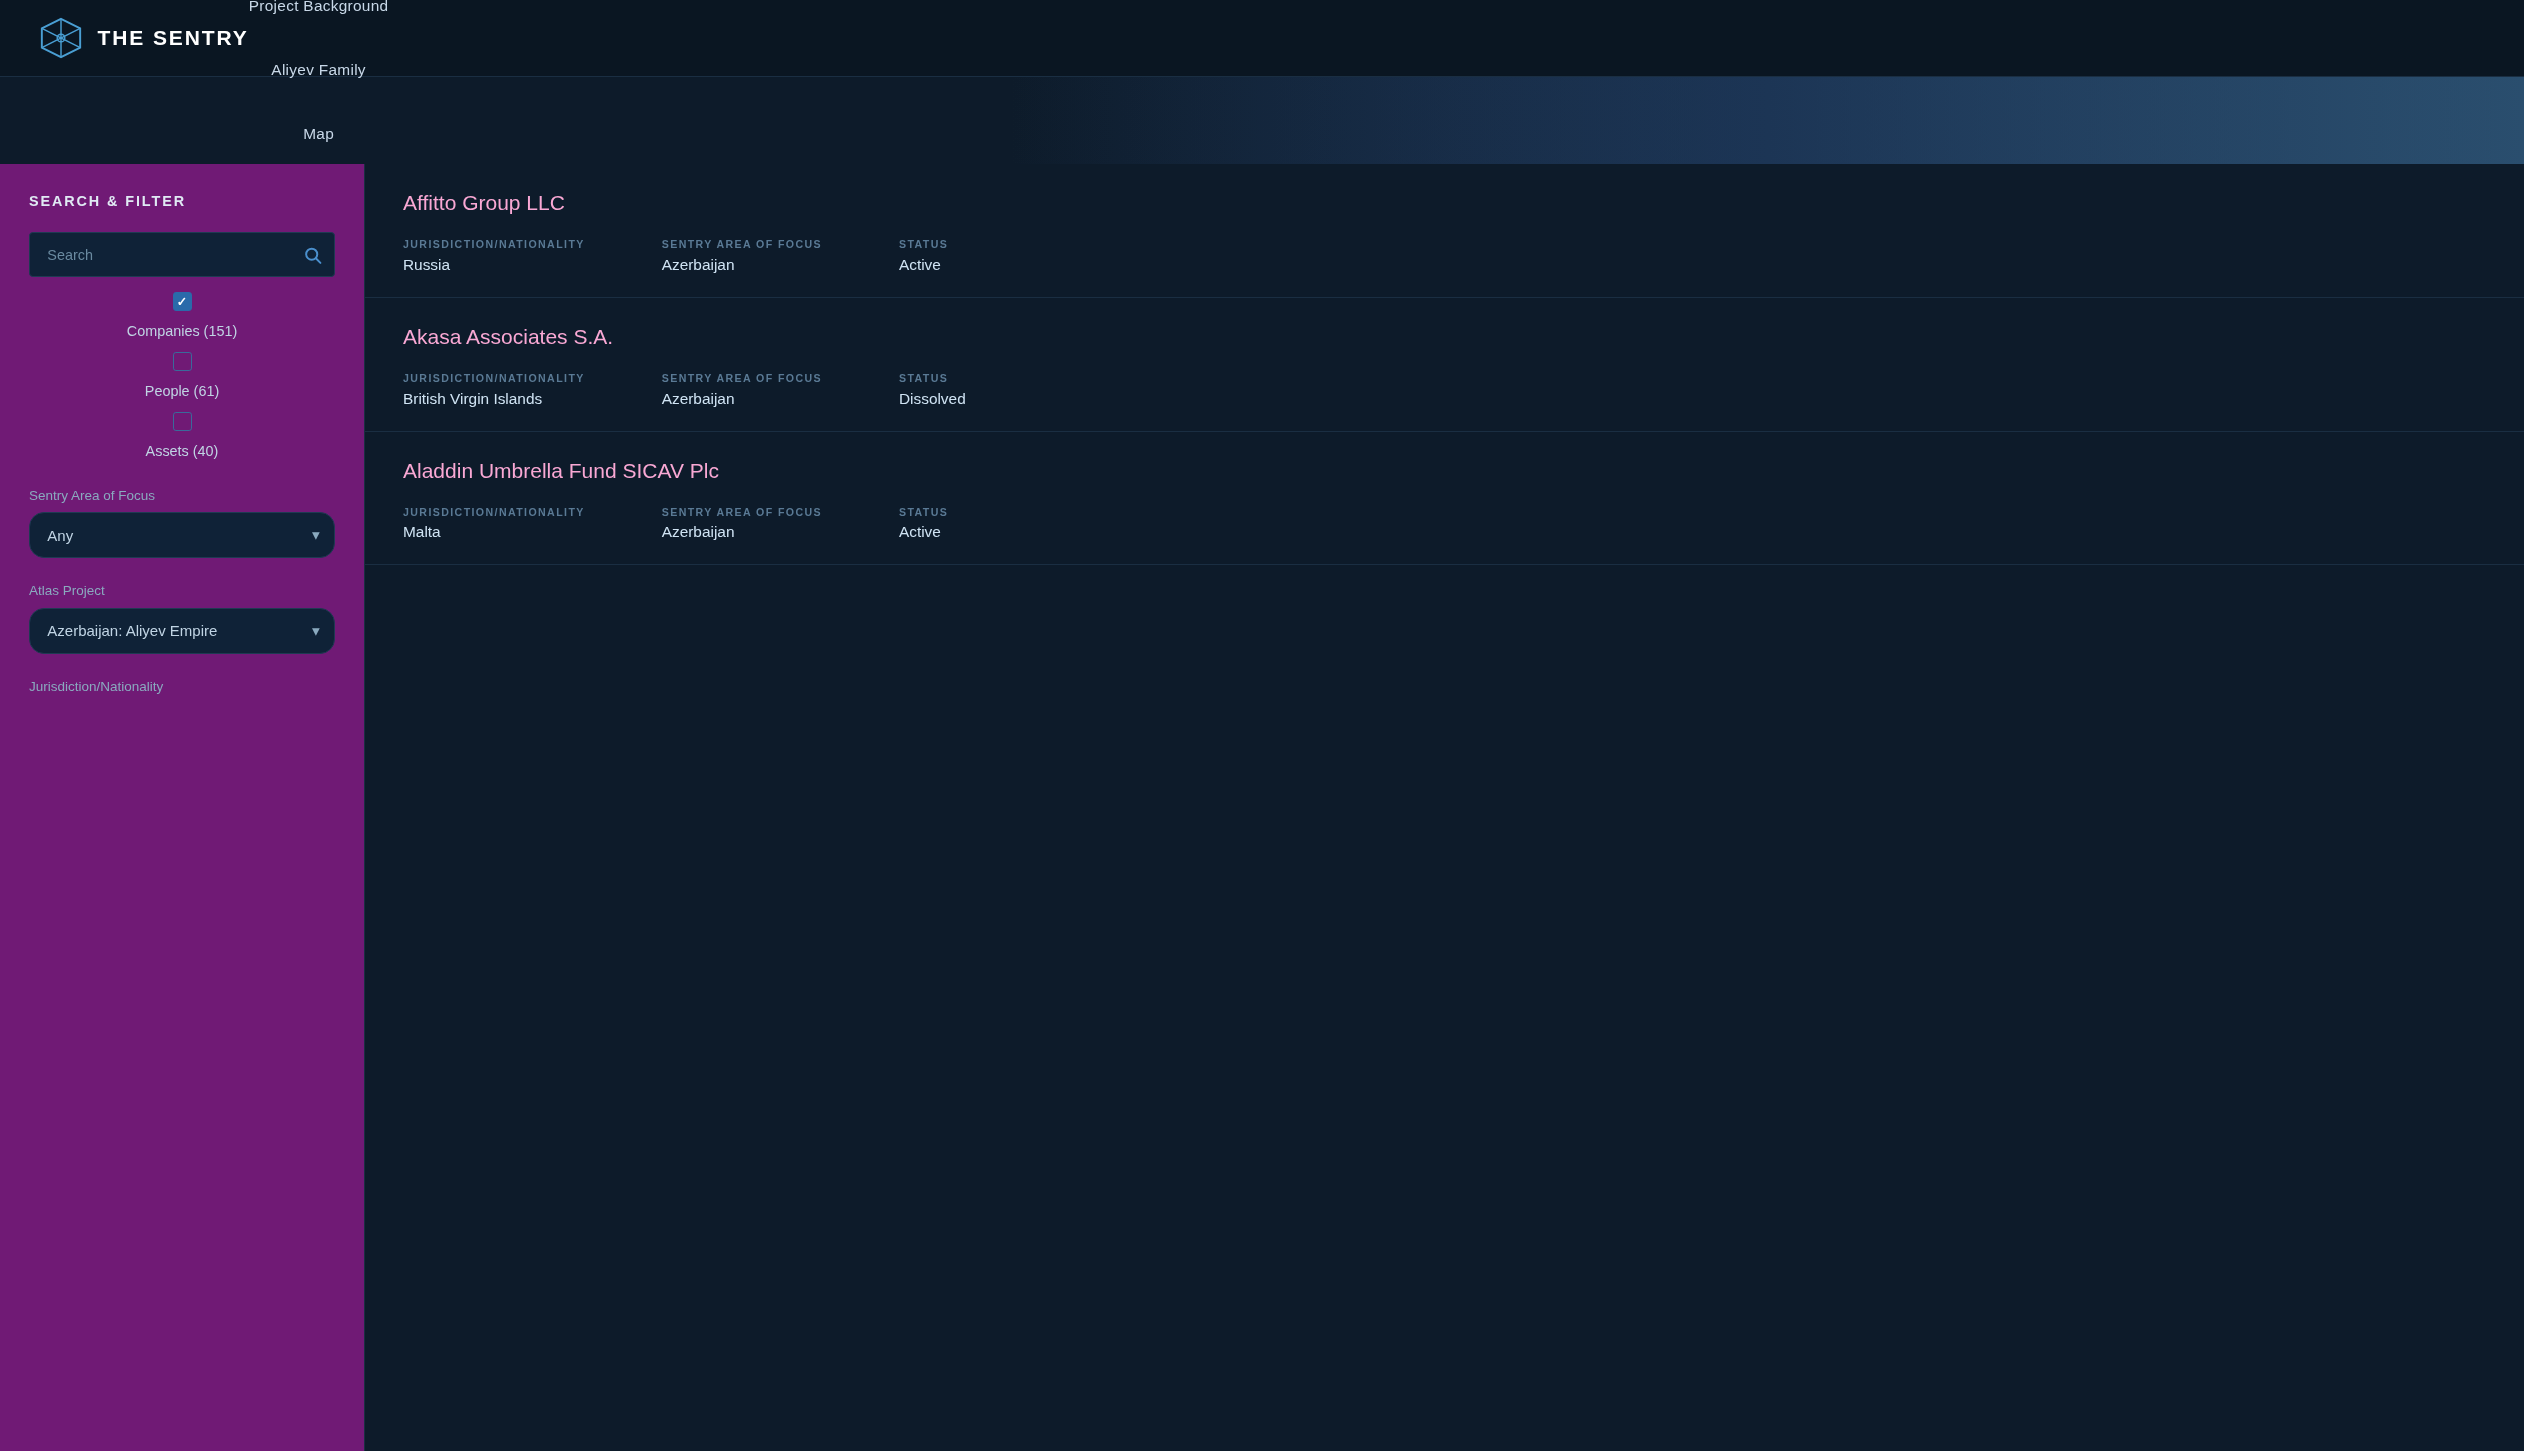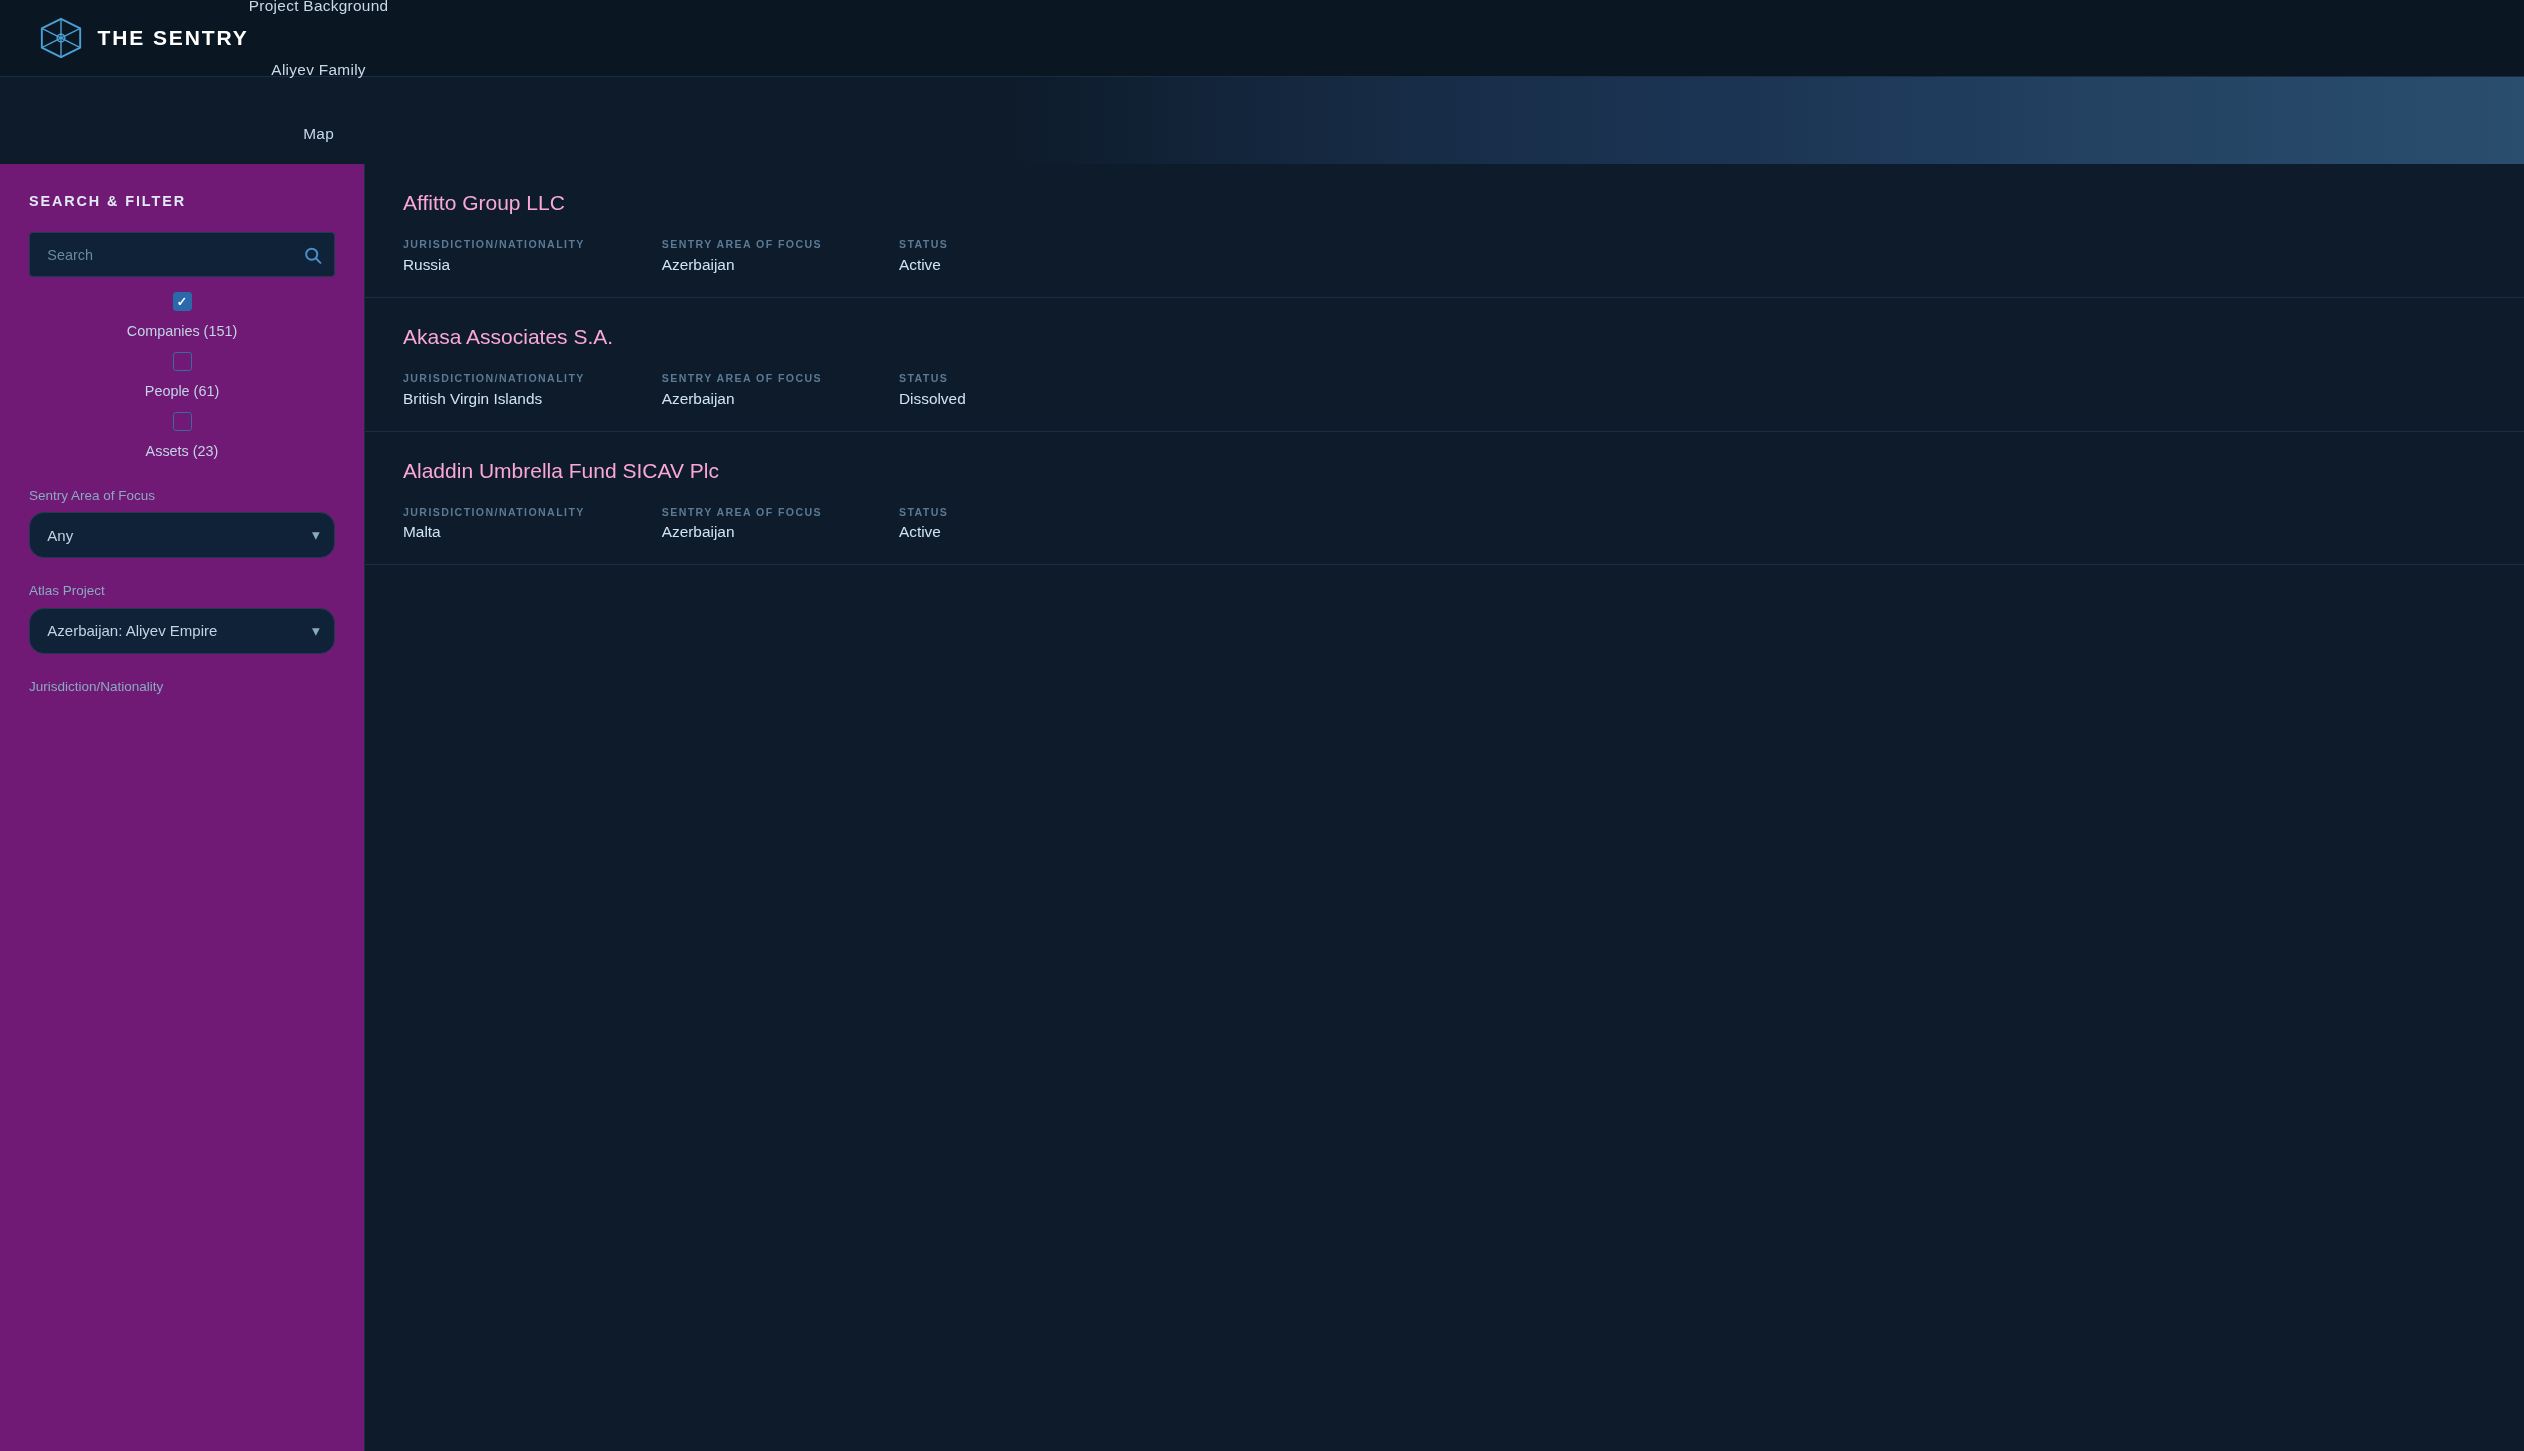--- a/index.html
+++ b/index.html
@@ -308,21 +308,21 @@
       <div class="checkbox-item">
         <div class="checkbox-box checked"></div>
         <span class="checkbox-label">Companies (151)</span>
       </div>
       <div class="checkbox-item">
         <div class="checkbox-box"></div>
         <span class="checkbox-label">People (61)</span>
       </div>
       <div class="checkbox-item">
         <div class="checkbox-box"></div>
-        <span class="checkbox-label">Assets (23)</span>
+        <span class="checkbox-label">Assets (40)</span>
       </div>
     </div>
 
     <div class="filter-section">
       <div class="filter-label">Sentry Area of Focus</div>
       <div class="select-wrapper">
         <select class="filter-select">
           <option>Any</option>
         </select>
       </div>

